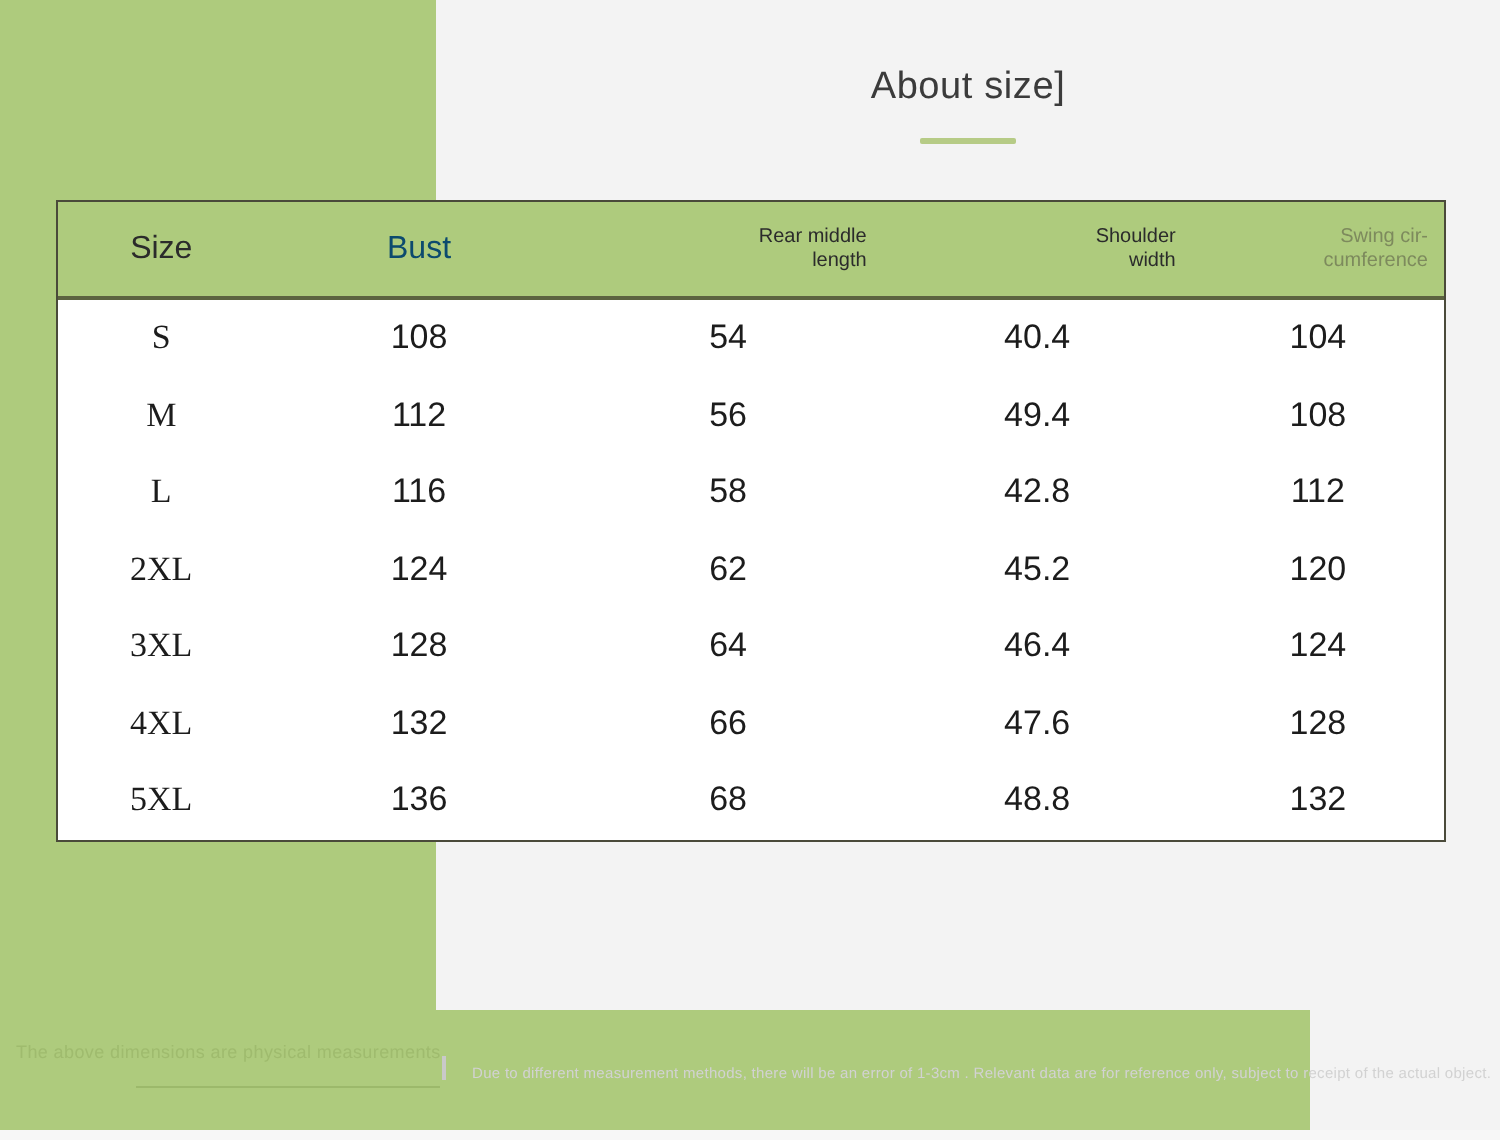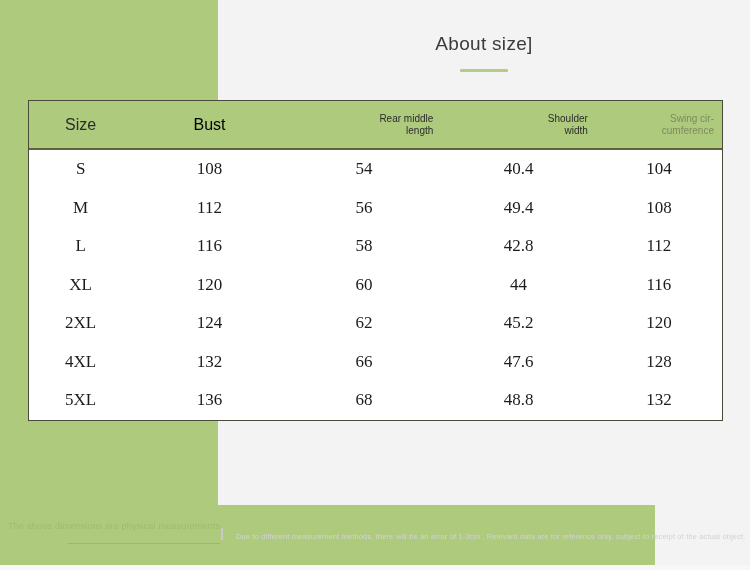--- a/index.html
+++ b/index.html
@@ -98,39 +98,39 @@
   }
   .th-inner {
     padding: 0 8px;
   }
   .th-big {
     font-size: 16px;
     color: #2b2b2b;
     text-align: center;
   }
   .th-big.muted {
-    color: #000000;
+    color: #0c4a6e;
   }
   .th-small {
     font-size: 10px;
     line-height: 11.5px;
     color: #2b2b2b;
     text-align: right;
     padding-left: 22px;
   }
   .th-small.muted {
     color: #7d8a5d;
   }
 
   table.chart tbody td {
     height: 38.5px;
     text-align: center;
     font-size: 17px;
     color: #1c1c1c;
-    font-family: Liberation Serif, serif;
+    font-family: Liberation Sans, sans-serif;
     border: 0;
     padding: 0;
   }
   table.chart tbody td.size-cell {
     font-family: "Liberation Serif", serif;
   }
 
   
   .footer-left {
     position: absolute;
@@ -235,34 +235,34 @@
         <td>108</td>
       </tr>
       <tr>
         <td class="size-cell">L</td>
         <td>116</td>
         <td>58</td>
         <td>42.8</td>
         <td>112</td>
       </tr>
       <tr>
-        <td class="size-cell">XL</td>
-        <td>120</td>
-        <td>60</td>
-        <td>44</td>
-        <td>116</td>
-      </tr>
-      <tr>
         <td class="size-cell">2XL</td>
         <td>124</td>
         <td>62</td>
         <td>45.2</td>
         <td>120</td>
       </tr>
       <tr>
+        <td class="size-cell">3XL</td>
+        <td>128</td>
+        <td>64</td>
+        <td>46.4</td>
+        <td>124</td>
+      </tr>
+      <tr>
         <td class="size-cell">4XL</td>
         <td>132</td>
         <td>66</td>
         <td>47.6</td>
         <td>128</td>
       </tr>
       <tr>
         <td class="size-cell">5XL</td>
         <td>136</td>
         <td>68</td>

